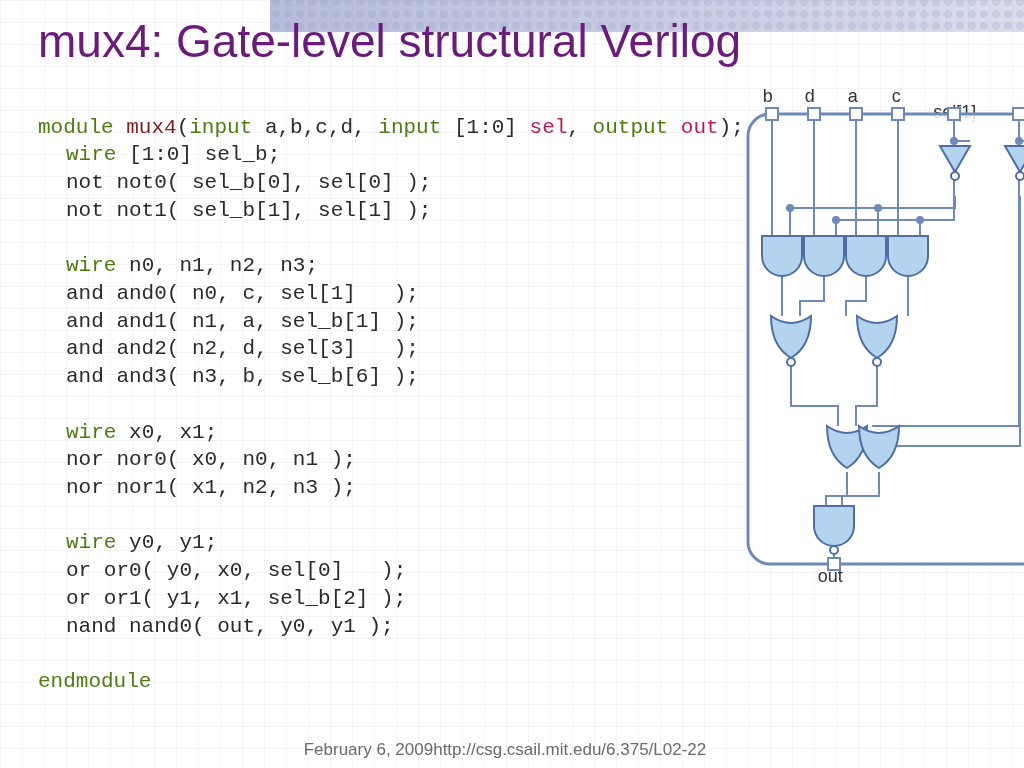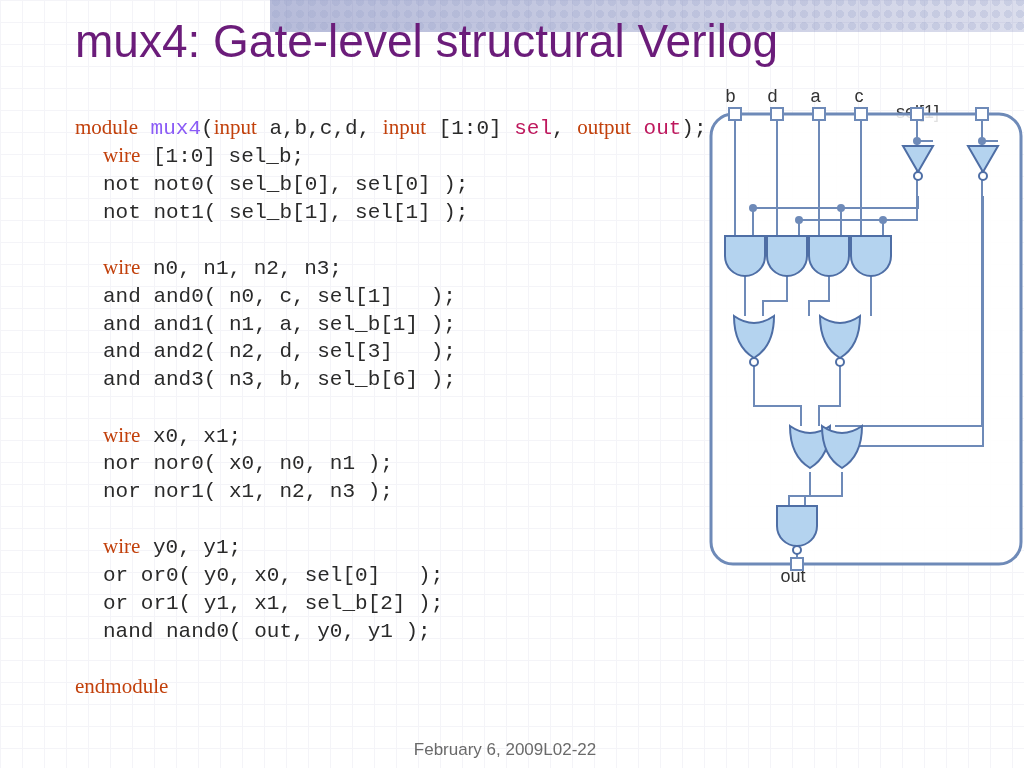--- a/index.html
+++ b/index.html
@@ -30,21 +30,21 @@
     left: 270px; right: 0; top: -4px; height: 36px;
     background:
       radial-gradient(rgba(150,160,200,.25) 45%, transparent 48%) 0 0/12px 12px repeat,
       linear-gradient(90deg, rgba(110,120,180,.5), rgba(110,120,180,.25));
     z-index: 0;
   }
 
   .slide {
     position: relative;
     z-index: 1;
-    padding: 15px 40px 0 75px;
+    padding: 15px 40px 0 38px;
     height: 100%;
     border-radius: 22px;
   }
 
   h1.title {
     color: #6b1c7a;
     font-family: Verdana, Arial, sans-serif;
     font-size: 46px;
     line-height: 1.15;
     font-weight: 400;
@@ -57,22 +57,22 @@
   }
 
   
   .code {
     font-family: "Courier New", monospace;
     font-size: 21px;
     line-height: 1.32;
     color: #2a2a2a;
     white-space: pre;
   }
-  .kw    { color: #c2410c; font-family: Liberation Serif, serif; }       
-  .name  { color: #8b5cf6; }       
+  .kw    { color: #4d7c0f; }       
+  .name  { color: #7f1d1d; }       
   .id2   { color: #be185d; }
 
   .indent1 { padding-left: 28px; display: block; }
 
   
   .diagram {
     position: relative;
     flex: 0 0 auto;
     width: 410px;
     height: 510px;
@@ -274,14 +274,15 @@
           </g>
         </g>
       </svg>
     </div>
 
   </div>
 </div>
 
 <div class="footer">
   <span>February 6, 2009</span>
+  <span>http://csg.csail.mit.edu/6.375/</span>
   <span>L02-22</span>
 </div>
 
 </body></html>

